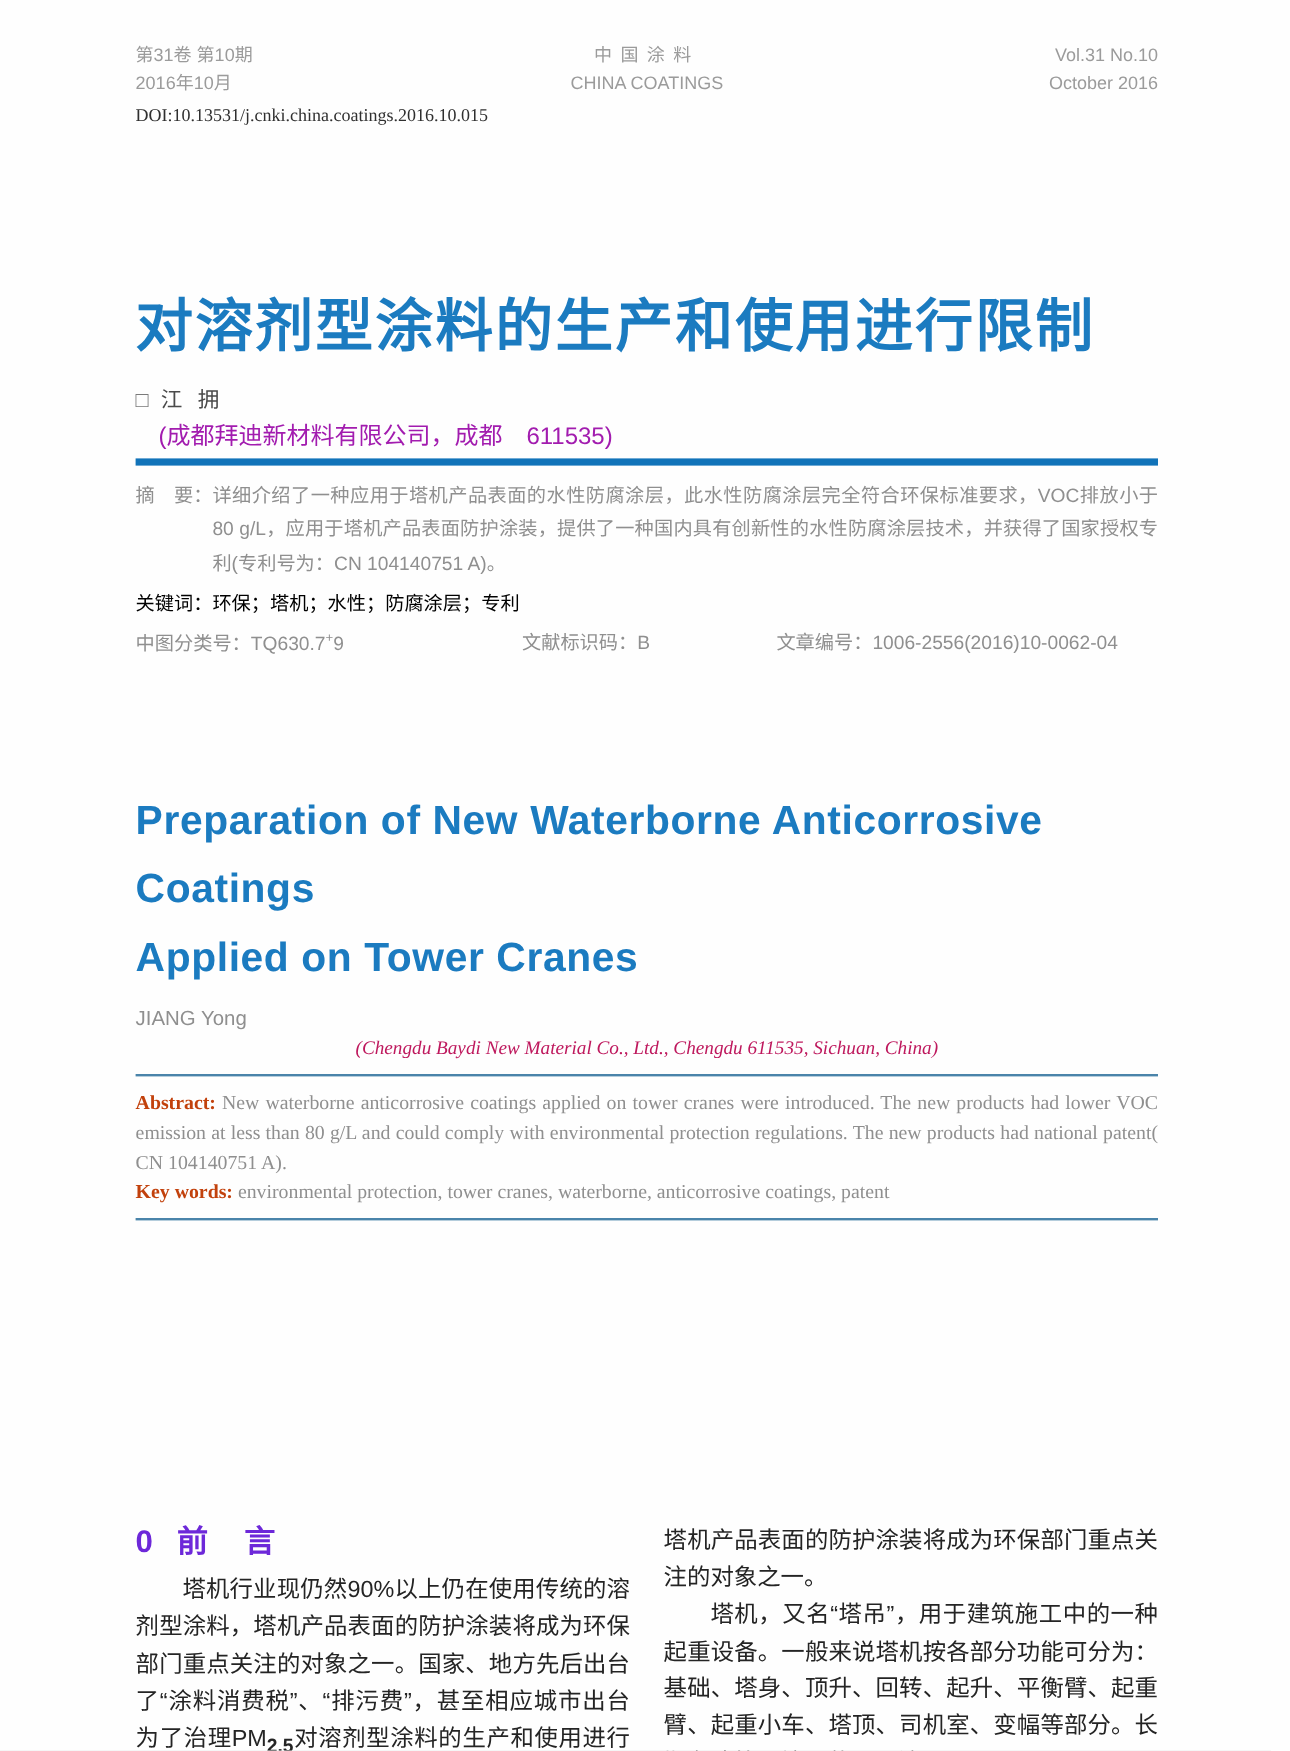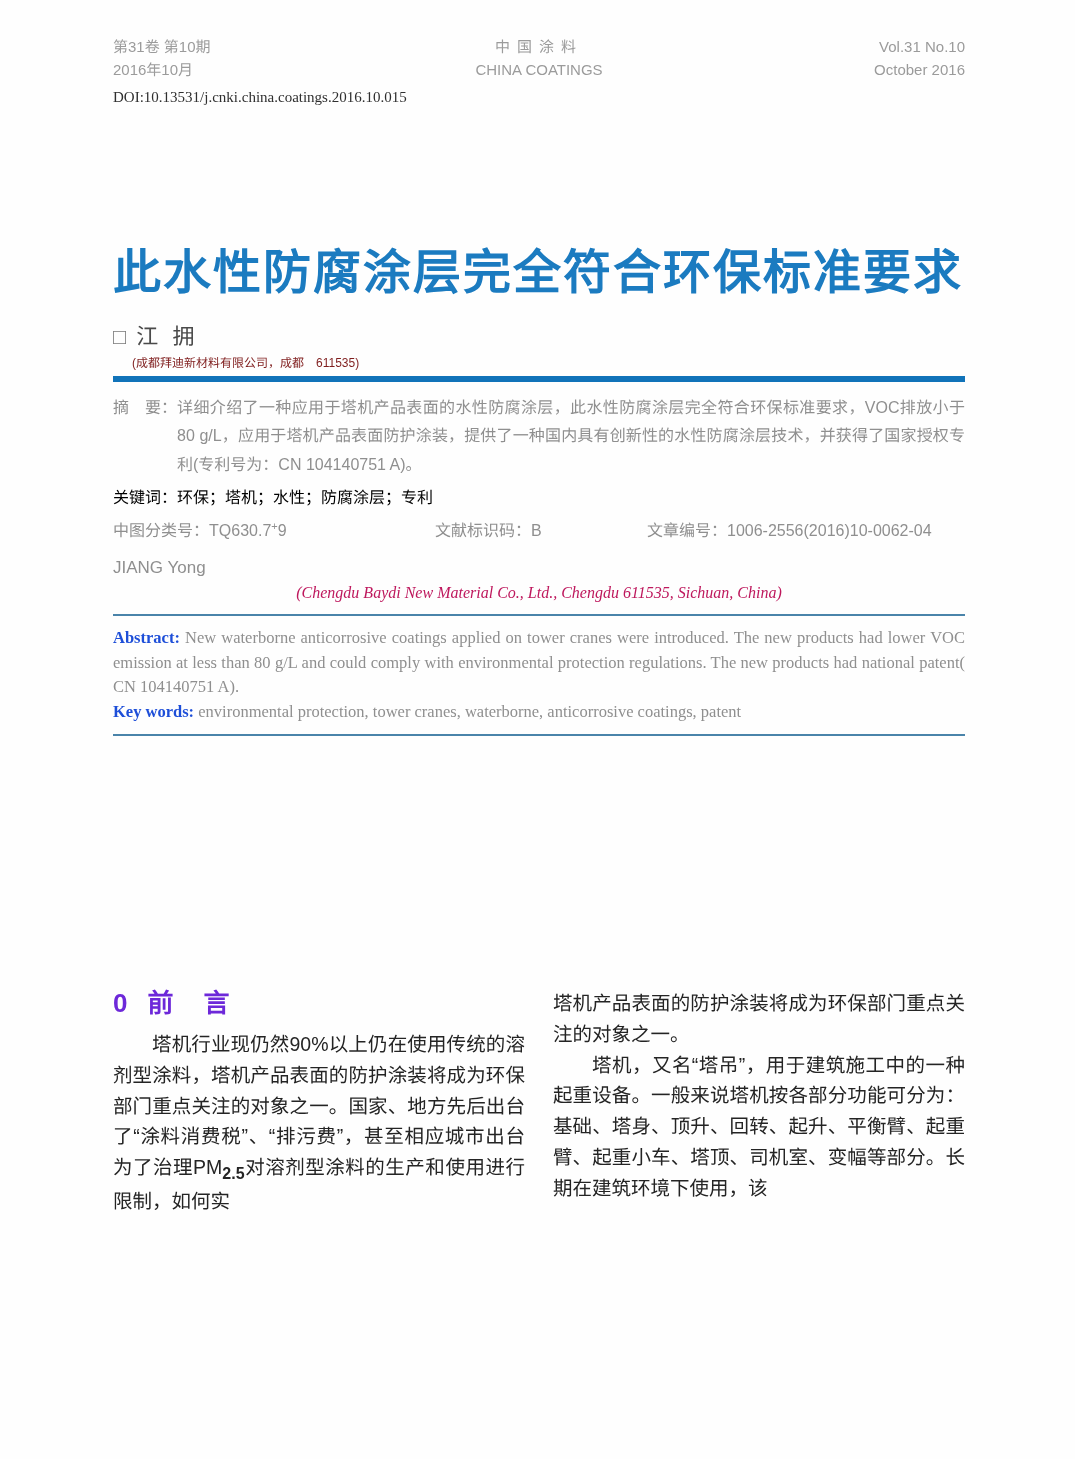--- a/index.html
+++ b/index.html
@@ -27,24 +27,24 @@
   
   .cn-title {
     margin-top: 138px;
     color: #1b7bc0;
     font-size: 48px;
     font-weight: 900;
     letter-spacing: 2px;
     line-height: 1.2;
     white-space: nowrap;
   }
-  .cn-author { margin-top: 16px; color: #4a4a4a; font-size: 22px; }
+  .cn-author { margin-top: 16px; color: #4a4a4a; font-size: 18px; }
   .cn-author .marker { color: #7a7a7a; margin-right: 10px; }
   .cn-author .name { letter-spacing: 4px; }
-  .cn-affil { margin-top: 3px; padding-left: 19px; color: #7f1d1d; font-size: 12px; }
+  .cn-affil { margin-top: 3px; padding-left: 19px; color: #a21caf; font-size: 20px; }
   .rule-thick { margin-top: 6px; height: 6px; background: #1173b9; }
 
   
   .cn-abs { margin-top: 12px; display: flex; color: #8f8f8f; font-size: 16px; line-height: 1.8; }
   .cn-abs .abs-label { flex: 0 0 58px; white-space: nowrap; text-align: right; }
   .cn-abs .abs-text { flex: 1; text-align: justify; }
   .cn-keywords { margin-top: 4px; color: #000000; font-size: 16px; line-height: 1.8; }
   .cn-class { margin-top: 4px; display: flex; color: #8f8f8f; font-size: 16px; line-height: 1.8; }
   .cn-class .clc { width: 322px; }
   .cn-class .doccode { width: 212px; }
@@ -59,21 +59,21 @@
     line-height: 1.68;
     letter-spacing: 0.5px;
   }
   .en-author { margin-top: 12px; color: #8f8f8f; font-size: 17px; }
   .en-affil { margin-top: 6px; color: #be185d; font-size: 16px; font-style: italic; font-family: "Liberation Serif", serif; text-align: center; }
   .rule-thin { margin-top: 12px; height: 2px; background: #4a84aa; }
 
   
   .en-abs { margin-top: 10px; font-family: "Liberation Serif", serif; color: #8f8f8f; font-size: 16.5px; line-height: 1.5; text-align: justify; }
   .en-abs p { margin: 0; }
-  .en-abs .blabel { font-weight: bold; color: #1d4ed8; }
+  .en-abs .blabel { font-weight: bold; color: #c2410c; }
   .rule-thin2 { margin-top: 9px; height: 2px; background: #4a84aa; }
 
   
   .columns { margin-top: 252px; display: flex; gap: 28px; }
   .col { flex: 1; text-align: justify; font-size: 19.5px; line-height: 1.58; color: #242424; }
   .sec-heading { color: #6d28d9; font-size: 26px; font-weight: bold; margin-bottom: 10px; line-height: 1.2; }
   .sec-heading .num { margin-right: 20px; }
   .sec-heading .ttl { letter-spacing: 2px; }
   .col p { margin: 0; }
   .col p.indent { text-indent: 2em; }
@@ -93,21 +93,21 @@
       <div class="cn">中国涂料</div>
       <div>CHINA COATINGS</div>
     </div>
     <div class="hcol hright">
       <div>Vol.31 No.10</div>
       <div>October 2016</div>
     </div>
   </div>
   <div class="doi-line">DOI:10.13531/j.cnki.china.coatings.2016.10.015</div>
 
-  <h1 class="cn-title" style="margin:138px 0 0 0;">此水性防腐涂层完全符合环保标准要求</h1>
+  <h1 class="cn-title" style="margin:138px 0 0 0;">对溶剂型涂料的生产和使用进行限制</h1>
   <div class="cn-author">
     <span class="marker">□</span><span class="name">江 拥</span>
   </div>
   <div class="cn-affil">(成都拜迪新材料有限公司，成都　611535)</div>
   <div class="rule-thick"></div>
 
   <div class="cn-abs">
     <div class="abs-label">摘　要：</div>
     <div class="abs-text">详细介绍了一种应用于塔机产品表面的水性防腐涂层，此水性防腐涂层完全符合环保标准要求，VOC排放小于80 g/L，应用于塔机产品表面防护涂装，提供了一种国内具有创新性的水性防腐涂层技术，并获得了国家授权专利(专利号为：CN 104140751 A)。</div>
   </div>
@@ -115,20 +115,24 @@
     <span>关键词：</span><span>环保；塔机；水性；防腐涂层；专利</span>
   </div>
   <div class="cn-class">
     <div class="clc">
       <span>中图分类号：</span><span>TQ630.7</span><sup>+</sup><span>9</span>
     </div>
     <div class="doccode">文献标识码：B</div>
     <div class="artid">文章编号：1006-2556(2016)10-0062-04</div>
   </div>
 
+  <div class="en-title">
+    <div>Preparation of New Waterborne Anticorrosive Coatings</div>
+    <div>Applied on Tower Cranes</div>
+  </div>
   <div class="en-author">JIANG Yong</div>
   <div class="en-affil">(Chengdu Baydi New Material Co., Ltd., Chengdu 611535, Sichuan, China)</div>
   <div class="rule-thin"></div>
 
   <div class="en-abs">
     <p>
       <span class="blabel">Abstract:</span>
       <span>New waterborne anticorrosive coatings applied on tower cranes were introduced. The new products had lower VOC emission at less than 80 g/L and could comply with environmental protection regulations. The new products had national patent( CN 104140751 A).</span>
     </p>
     <p>

